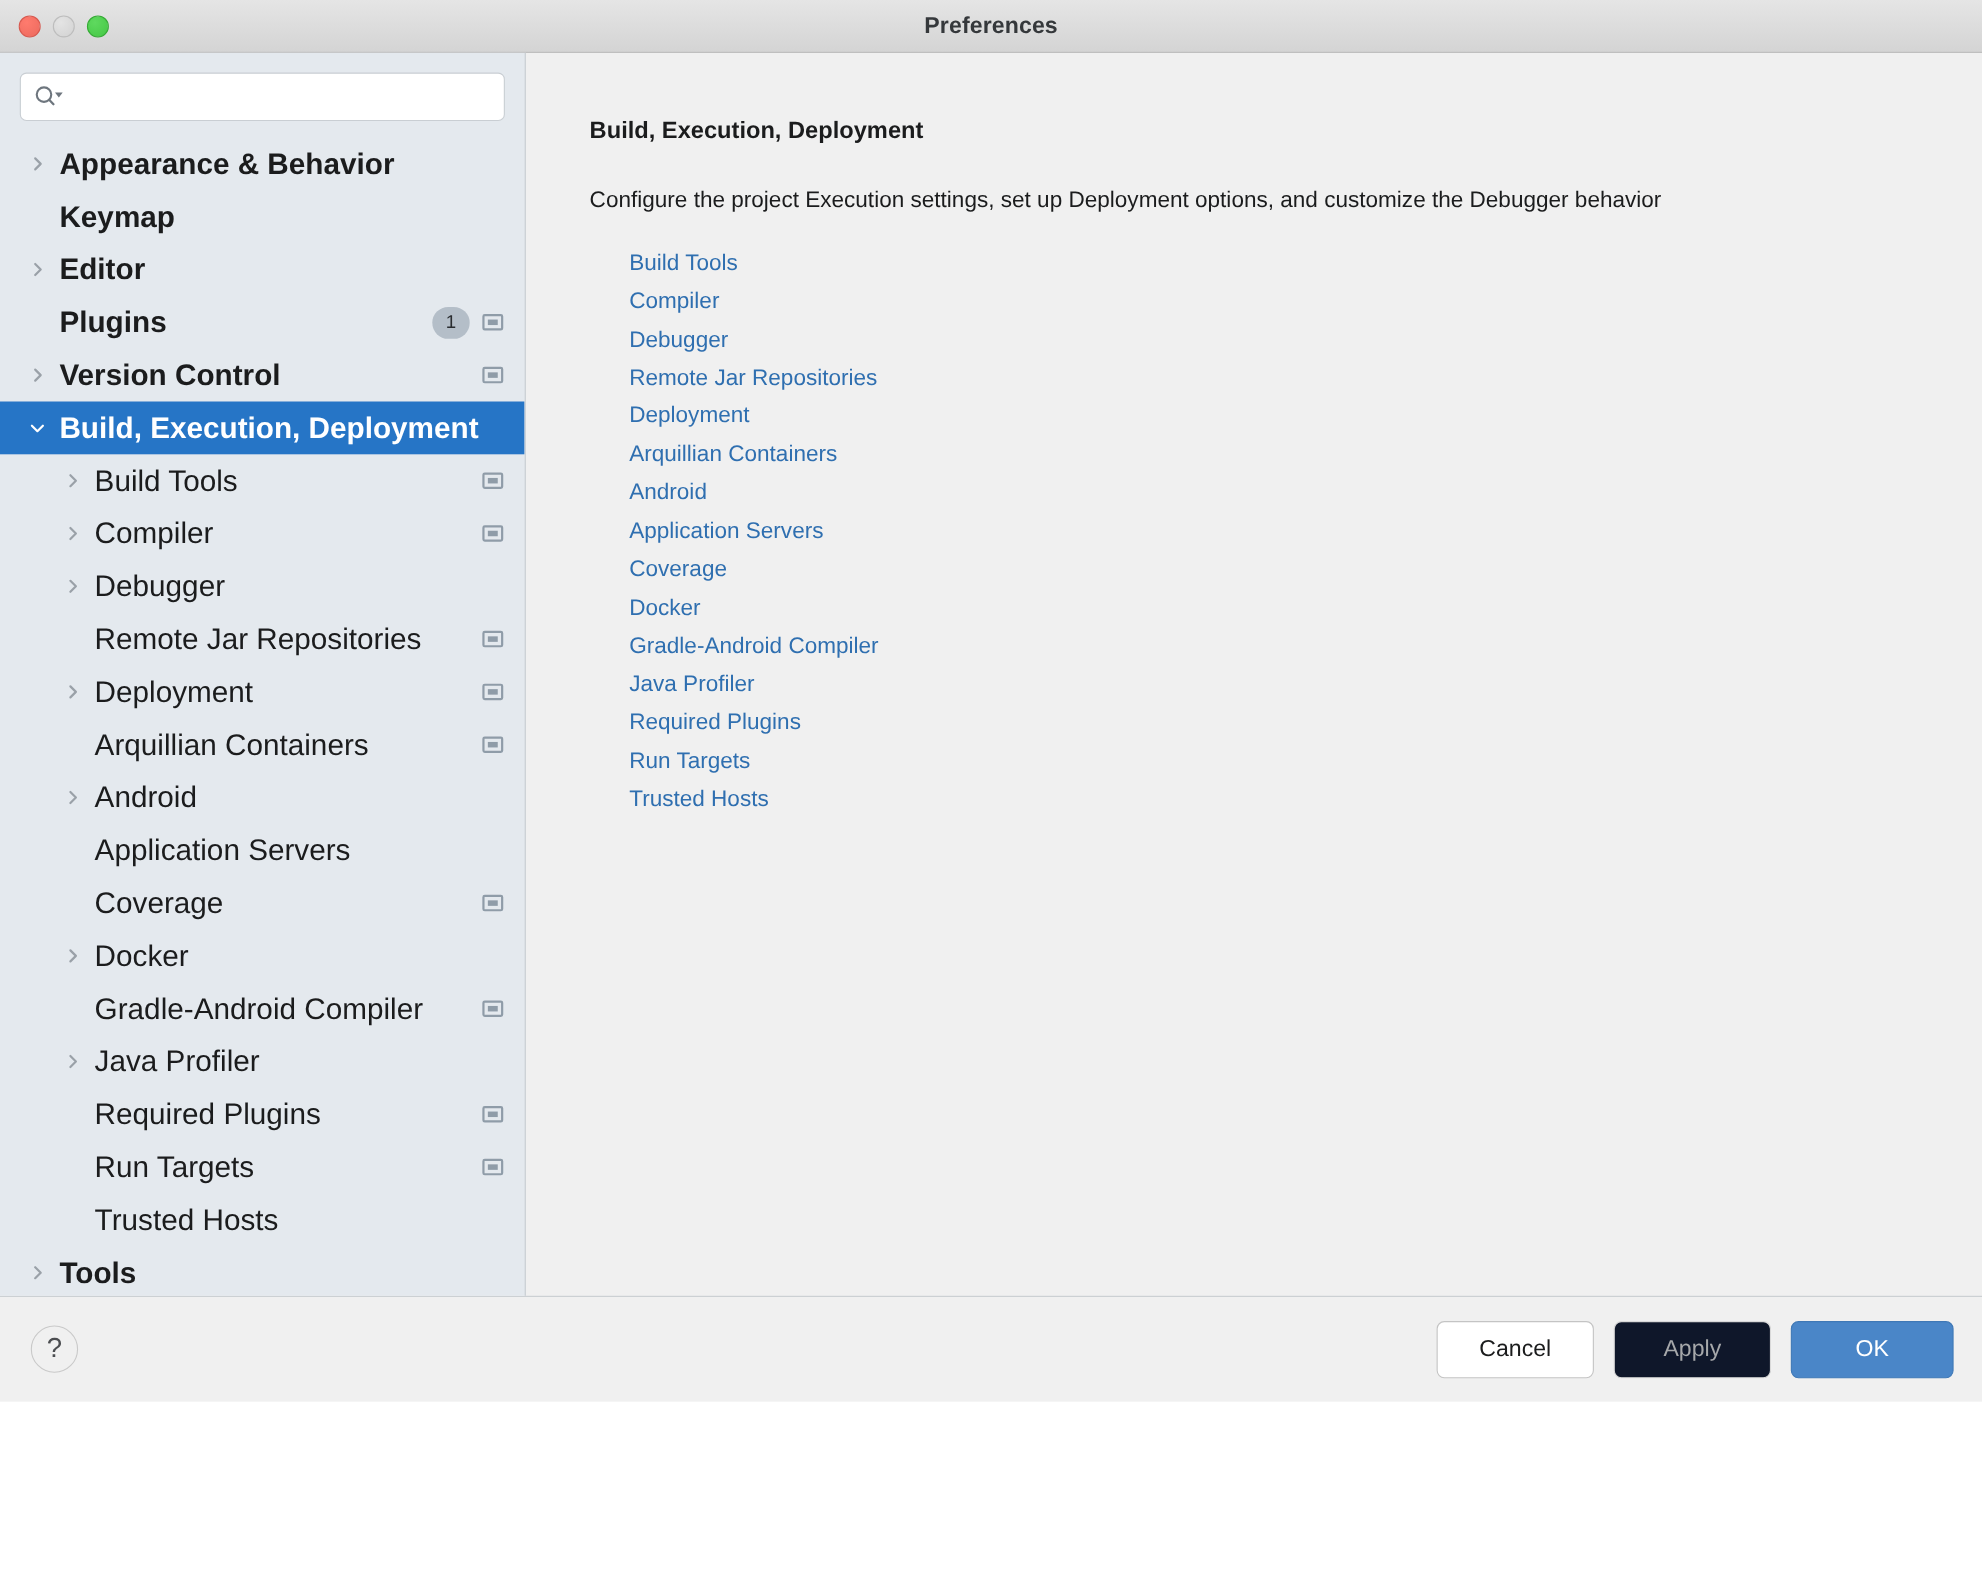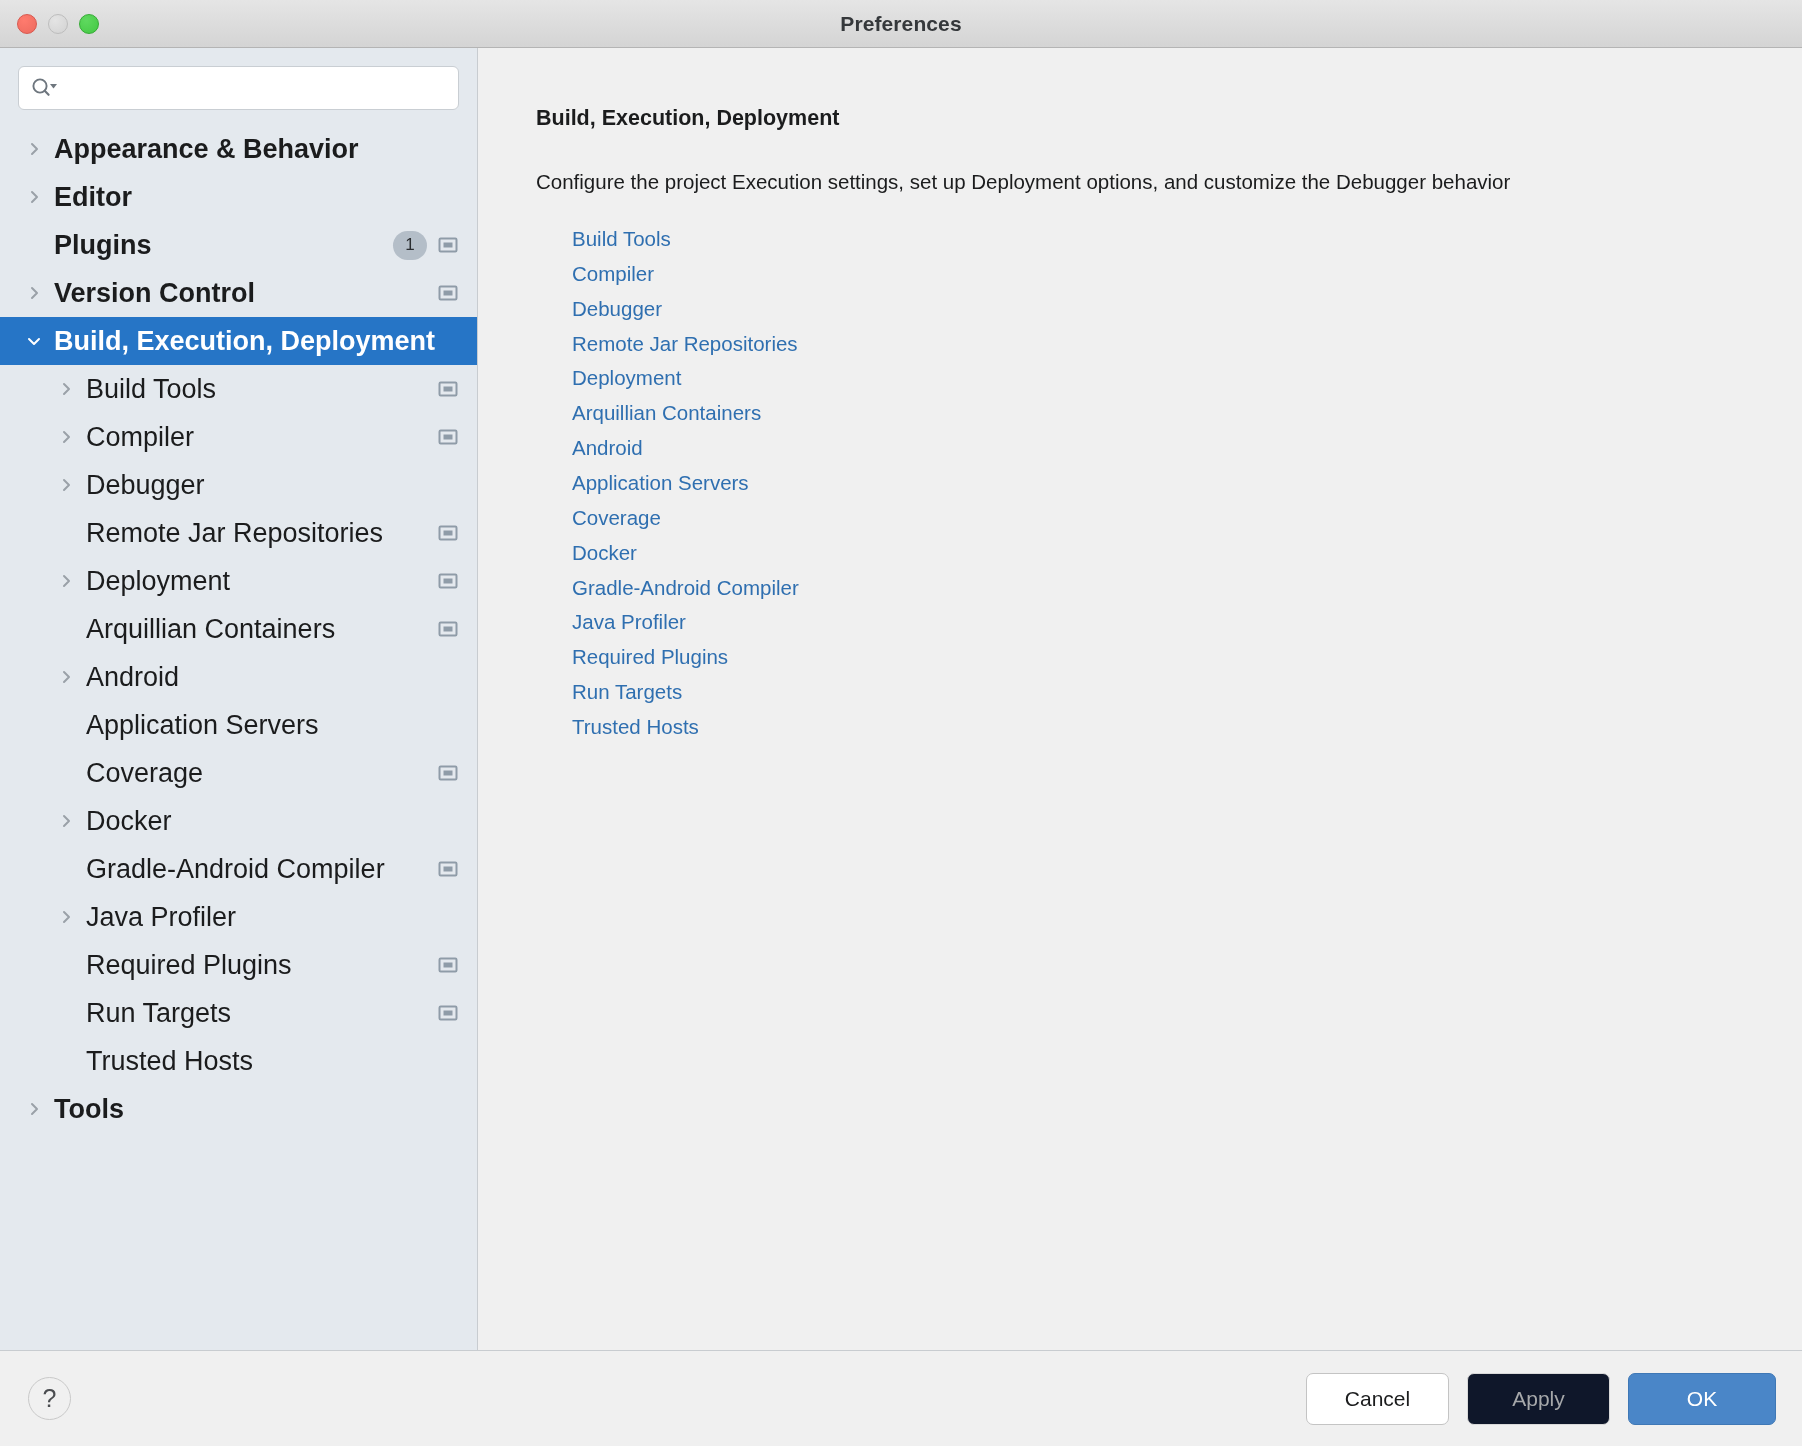--- a/index.html
+++ b/index.html
@@ -4,21 +4,21 @@
 <style>
   * { box-sizing: border-box; margin: 0; padding: 0; }
   html, body {
     width: 1802px; height: 1446px;
     font-family: "Liberation Sans", sans-serif;
     background: #ffffff;
     overflow: hidden;
   }
 
   .window {
-    width: 1802px; height: 1446px;
+    width: 1802px; height: 1274px;
     display: flex; flex-direction: column;
     background: #f0f0f0;
     position: relative;
   }
 
   
   .titlebar {
     height: 48px; min-height: 48px;
     background: linear-gradient(to bottom, #e5e5e5 0%, #d4d4d4 100%);
     border-bottom: 1px solid #b4b4b4;
@@ -181,20 +181,25 @@
       </div>
 
       <div class="tree" id="tree">
           <div class="tree-row top">
             <span class="chev">
               <svg width="16" height="16" viewBox="0 0 16 16">
                 <polyline points="6,3 11,8 6,13" fill="none" stroke-width="2" stroke-linecap="round" stroke-linejoin="round" stroke="#9aa1a8"></polyline>
               </svg>
             </span>
             <span class="tree-label">Appearance &amp; Behavior</span>
+            <span class="spacer"></span>
+          </div>
+          <div class="tree-row top">
+            <span class="chev"></span>
+            <span class="tree-label">Keymap</span>
             <span class="spacer"></span>
           </div>
           <div class="tree-row top">
             <span class="chev">
               <svg width="16" height="16" viewBox="0 0 16 16">
                 <polyline points="6,3 11,8 6,13" fill="none" stroke-width="2" stroke-linecap="round" stroke-linejoin="round" stroke="#9aa1a8"></polyline>
               </svg>
             </span>
             <span class="tree-label">Editor</span>
             <span class="spacer"></span>

